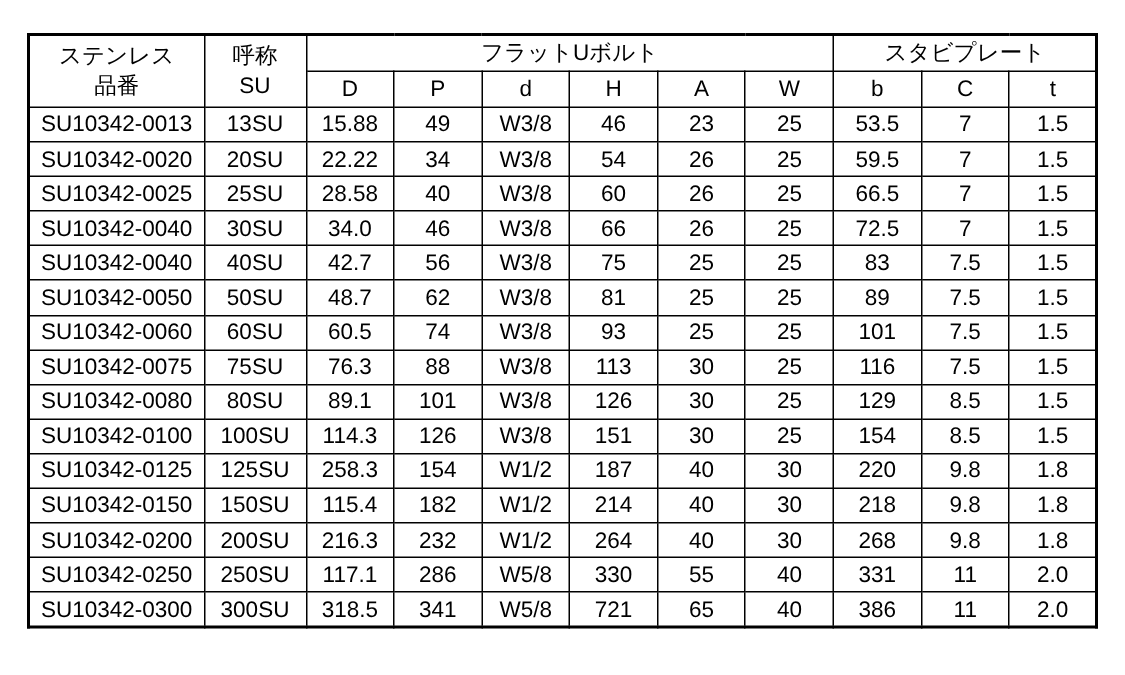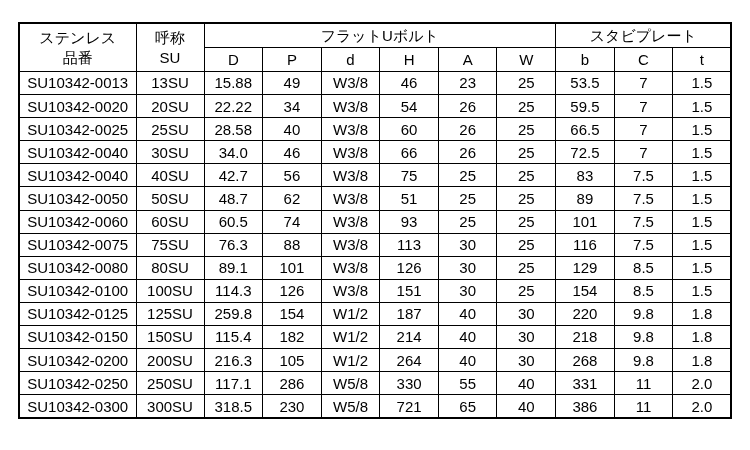--- a/index.html
+++ b/index.html
@@ -160,21 +160,21 @@
           <td>83</td>
           <td>7.5</td>
           <td>1.5</td>
         </tr>
         <tr>
           <td>SU10342-0050</td>
           <td>50SU</td>
           <td>48.7</td>
           <td>62</td>
           <td>W3/8</td>
-          <td>51</td>
+          <td>81</td>
           <td>25</td>
           <td>25</td>
           <td>89</td>
           <td>7.5</td>
           <td>1.5</td>
         </tr>
         <tr>
           <td>SU10342-0060</td>
           <td>60SU</td>
           <td>60.5</td>
@@ -222,21 +222,21 @@
           <td>151</td>
           <td>30</td>
           <td>25</td>
           <td>154</td>
           <td>8.5</td>
           <td>1.5</td>
         </tr>
         <tr>
           <td>SU10342-0125</td>
           <td>125SU</td>
-          <td>259.8</td>
+          <td>258.3</td>
           <td>154</td>
           <td>W1/2</td>
           <td>187</td>
           <td>40</td>
           <td>30</td>
           <td>220</td>
           <td>9.8</td>
           <td>1.8</td>
         </tr>
         <tr>
@@ -249,21 +249,21 @@
           <td>40</td>
           <td>30</td>
           <td>218</td>
           <td>9.8</td>
           <td>1.8</td>
         </tr>
         <tr>
           <td>SU10342-0200</td>
           <td>200SU</td>
           <td>216.3</td>
-          <td>105</td>
+          <td>232</td>
           <td>W1/2</td>
           <td>264</td>
           <td>40</td>
           <td>30</td>
           <td>268</td>
           <td>9.8</td>
           <td>1.8</td>
         </tr>
         <tr>
           <td>SU10342-0250</td>
@@ -275,21 +275,21 @@
           <td>55</td>
           <td>40</td>
           <td>331</td>
           <td>11</td>
           <td>2.0</td>
         </tr>
         <tr>
           <td>SU10342-0300</td>
           <td>300SU</td>
           <td>318.5</td>
-          <td>230</td>
+          <td>341</td>
           <td>W5/8</td>
           <td>721</td>
           <td>65</td>
           <td>40</td>
           <td>386</td>
           <td>11</td>
           <td>2.0</td>
         </tr>
       </tbody>
   </table>

